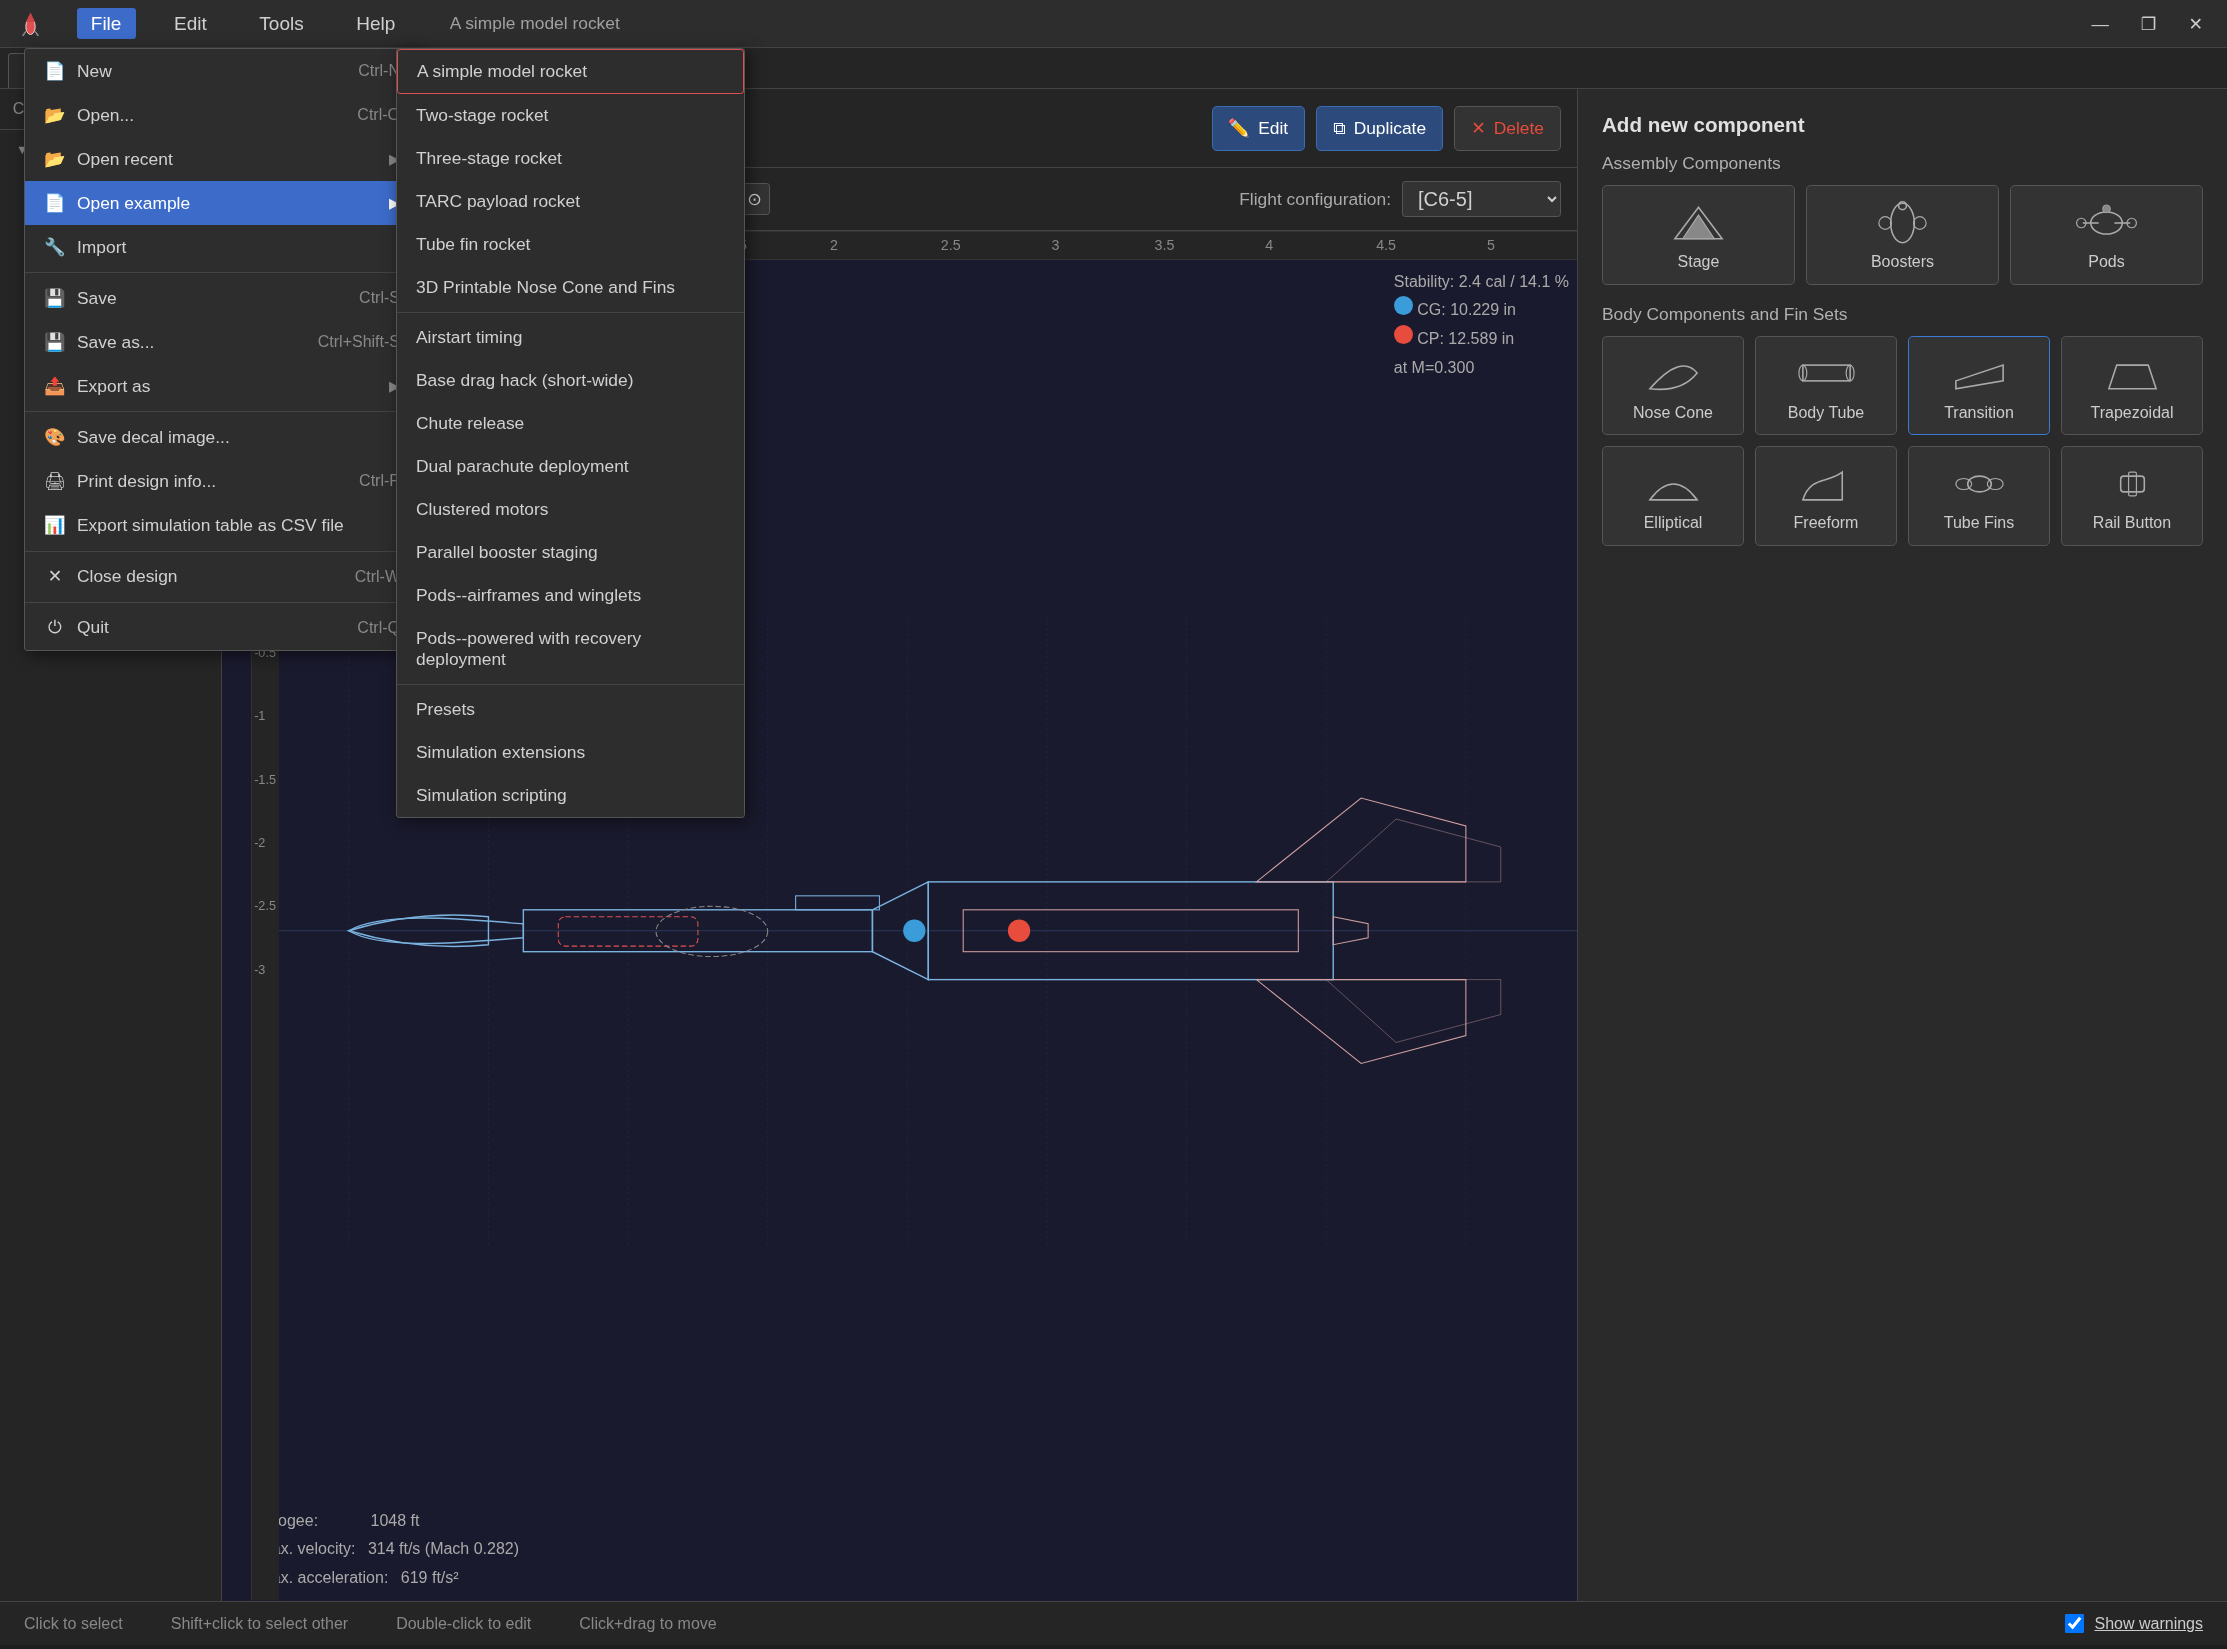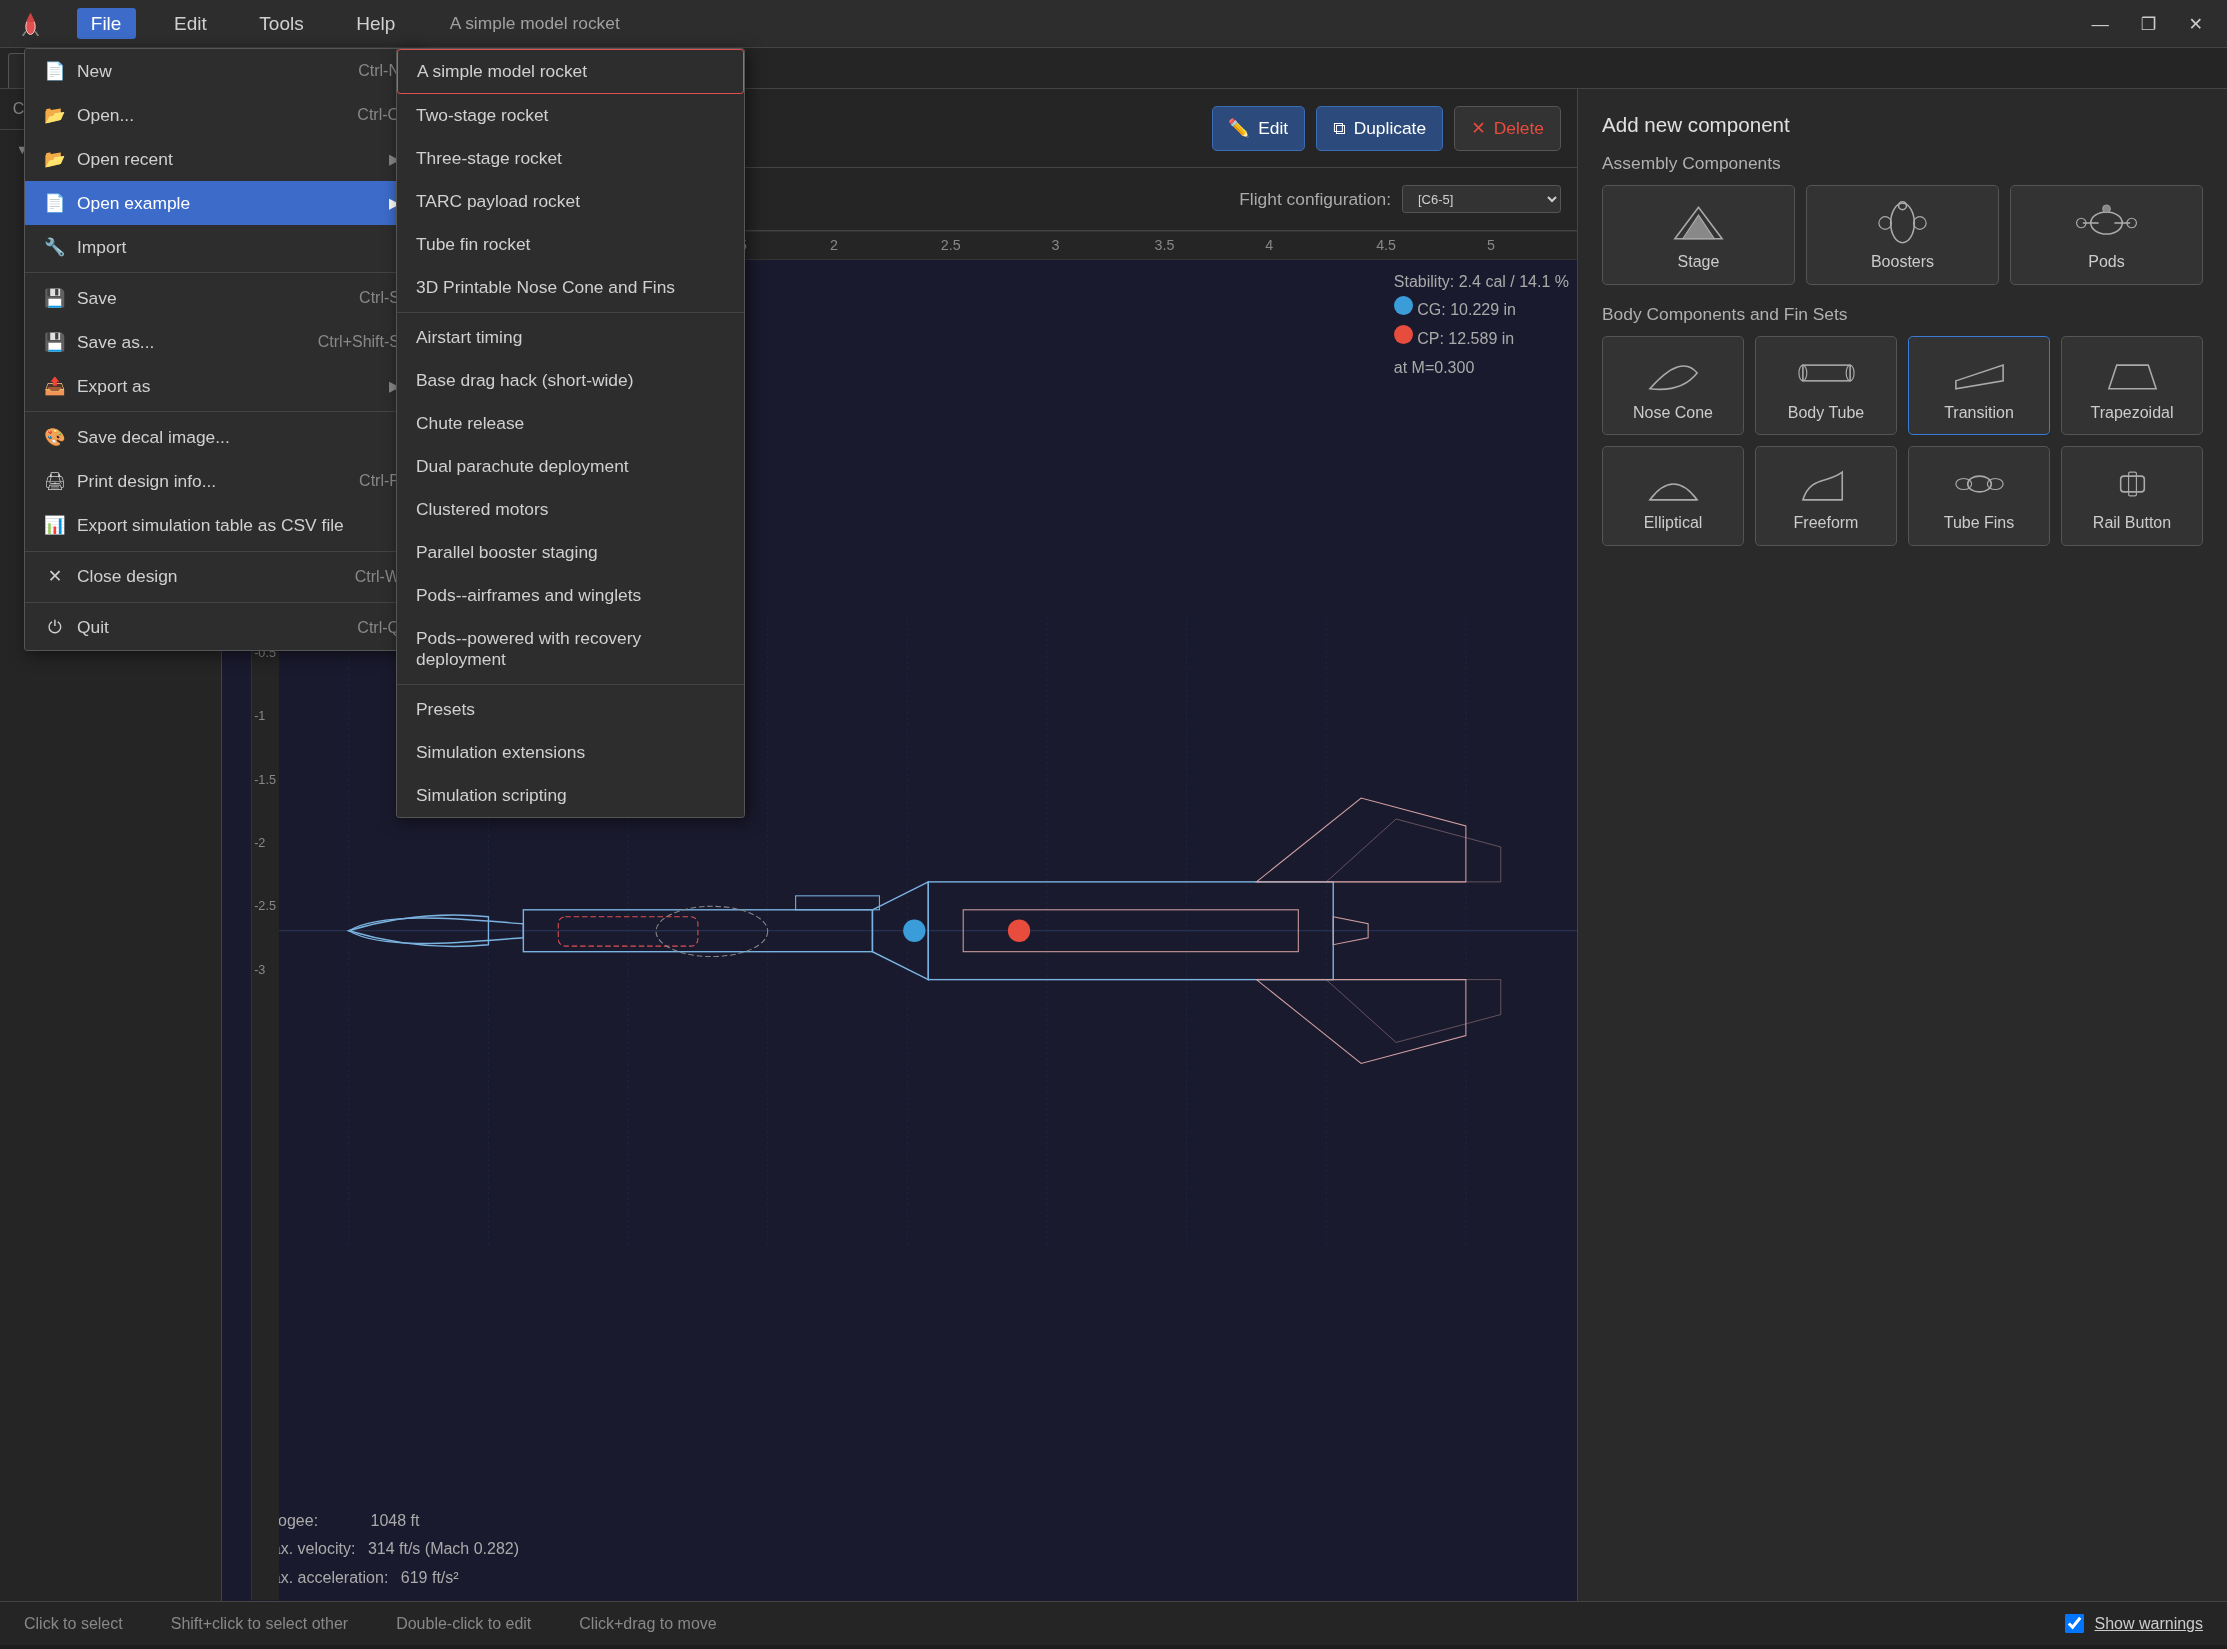--- a/index.html
+++ b/index.html
@@ -116,21 +116,21 @@
     .right-panel {
       width: 650px;
       background: #2a2a2a;
       border-left: 0.8px solid #444;
       padding: 24px;
       overflow-y: auto;
     }
 
     .panel-section-title {
       font-size: 20.6px;
-      font-weight: normal;
+      font-weight: bold;
       color: #e0e0e0;
       margin-bottom: 16px;
     }
 
     .component-group-title {
       font-size: 17.4px;
       color: #b0b0b0;
       margin-bottom: 11px;
       margin-top: 8px;
     }
@@ -186,21 +186,21 @@
       display: flex;
       align-items: center;
       padding: 0 16px;
       gap: 16px;
     }
     .view-label { font-size: 17.4px; color: #aaa; }
     .view-select {
       background: #333;
       border: 0.8px solid #555;
       color: #d0d0d0;
-      font-size: 13px;
+      font-size: 20px;
       padding: 4.8px 11px;
       border-radius: 3.2px;
       cursor: pointer;
     }
     .zoom-btn {
       width: 32px;
       height: 32px;
       background: #333;
       border: 0.8px solid #555;
       border-radius: 3.2px;

